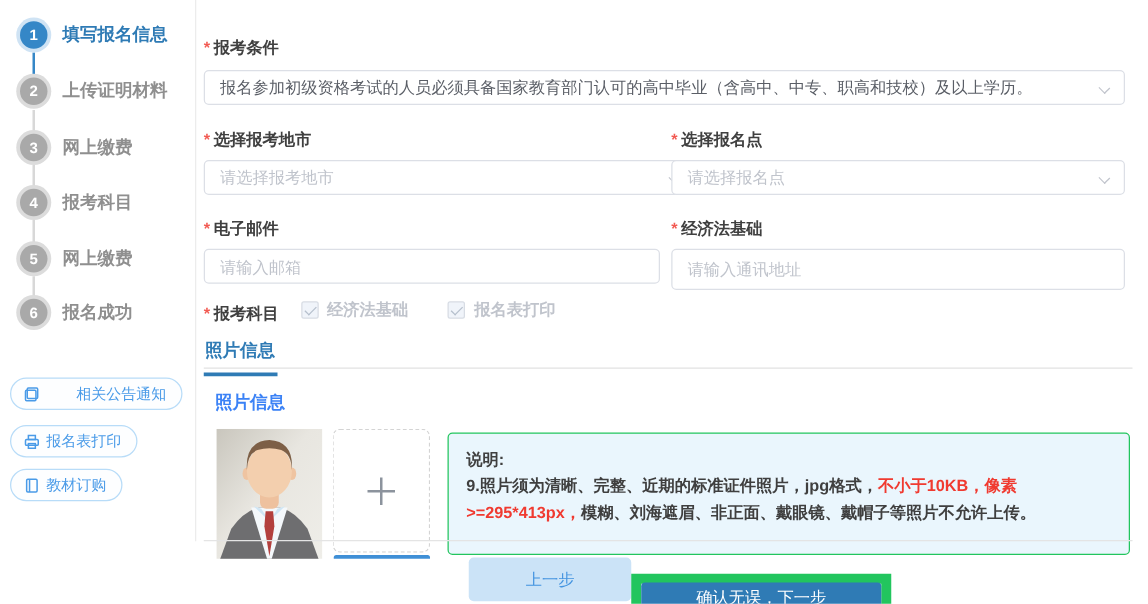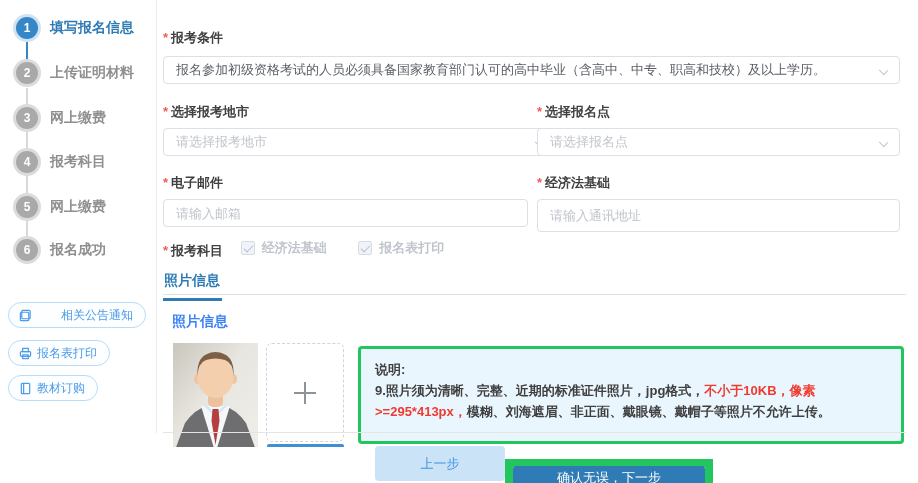--- a/index.html
+++ b/index.html
@@ -51,21 +51,21 @@
 
   .photo-frame { position:absolute; left:10px; top:327px; width:85px; height:104px; overflow:hidden; }
   .upload-box { position:absolute; left:103px; top:327px; width:78px; height:99px;
     border:1px dashed #d4d4d4; border-radius:6px; background:#fff; cursor:pointer; }
   .plus { position:absolute; left:50%; top:50%; width:22px; height:22px; transform:translate(-50%,-50%); }
   .plus::before { content:""; position:absolute; left:0; top:10px; width:22px; height:2px; background:#8c939d; }
   .plus::after  { content:""; position:absolute; left:10px; top:0; width:2px; height:22px; background:#8c939d; }
   .upload-btn-sliver { position:absolute; left:104px; top:428px; width:77px; height:3px; background:#3f8fd6; border-radius:2px 2px 0 0; }
 
   .note-box { position:absolute; left:195px; top:330px; width:546px; height:98px; background:#eaf6fd;
-    border:3px solid #22c55e; border-radius:4px; padding:10px 14px; font-size:13px; color:#404040; line-height:1.62; }
+    border:1px solid #22c55e; border-radius:4px; padding:10px 14px; font-size:13px; color:#404040; line-height:1.62; }
   .note-title { font-weight:bold; }
   .note-red { color:#f03a30; }
   .note-line { font-weight:bold; color:#3f3f3f; }
   .note-line .plain { font-weight:bold; }
 
   .clip-line { position:absolute; left:163px; top:432px; width:743px; height:1px; background:#e4e4e4; }
 
   
   .btn-prev { position:absolute; left:375px; top:446px; width:130px; height:35px; background:#cbe3f7;
     border:none; border-radius:4px; color:#4494e0; font-size:13px; cursor:pointer;

